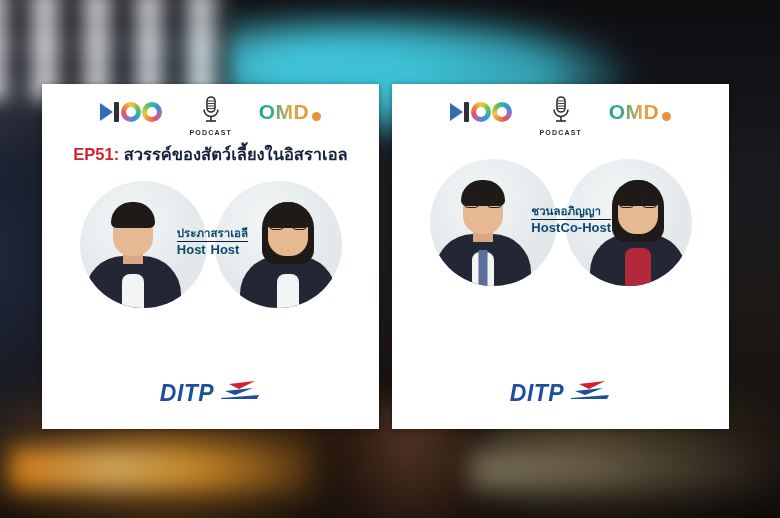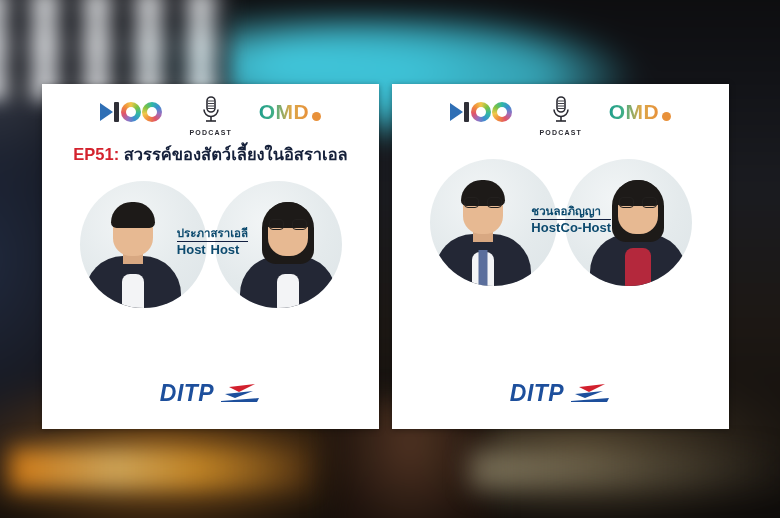--- a/index.html
+++ b/index.html
@@ -349,21 +349,21 @@
     font-weight: 700;
     display: block;
     margin-top: 1px;
   }
 
   
   .ditp {
     margin-top: auto;
     margin-bottom: 22px;
     display: flex;
-    align-items: center;
+    align-items: flex-start;
     gap: 5px;
   }
   .ditp-word {
     font-size: 23px;
     font-weight: 700;
     font-style: italic;
     color: #1d4f9c;
     letter-spacing: 0.5px;
   }
   .ditp-mark { display: block; }

